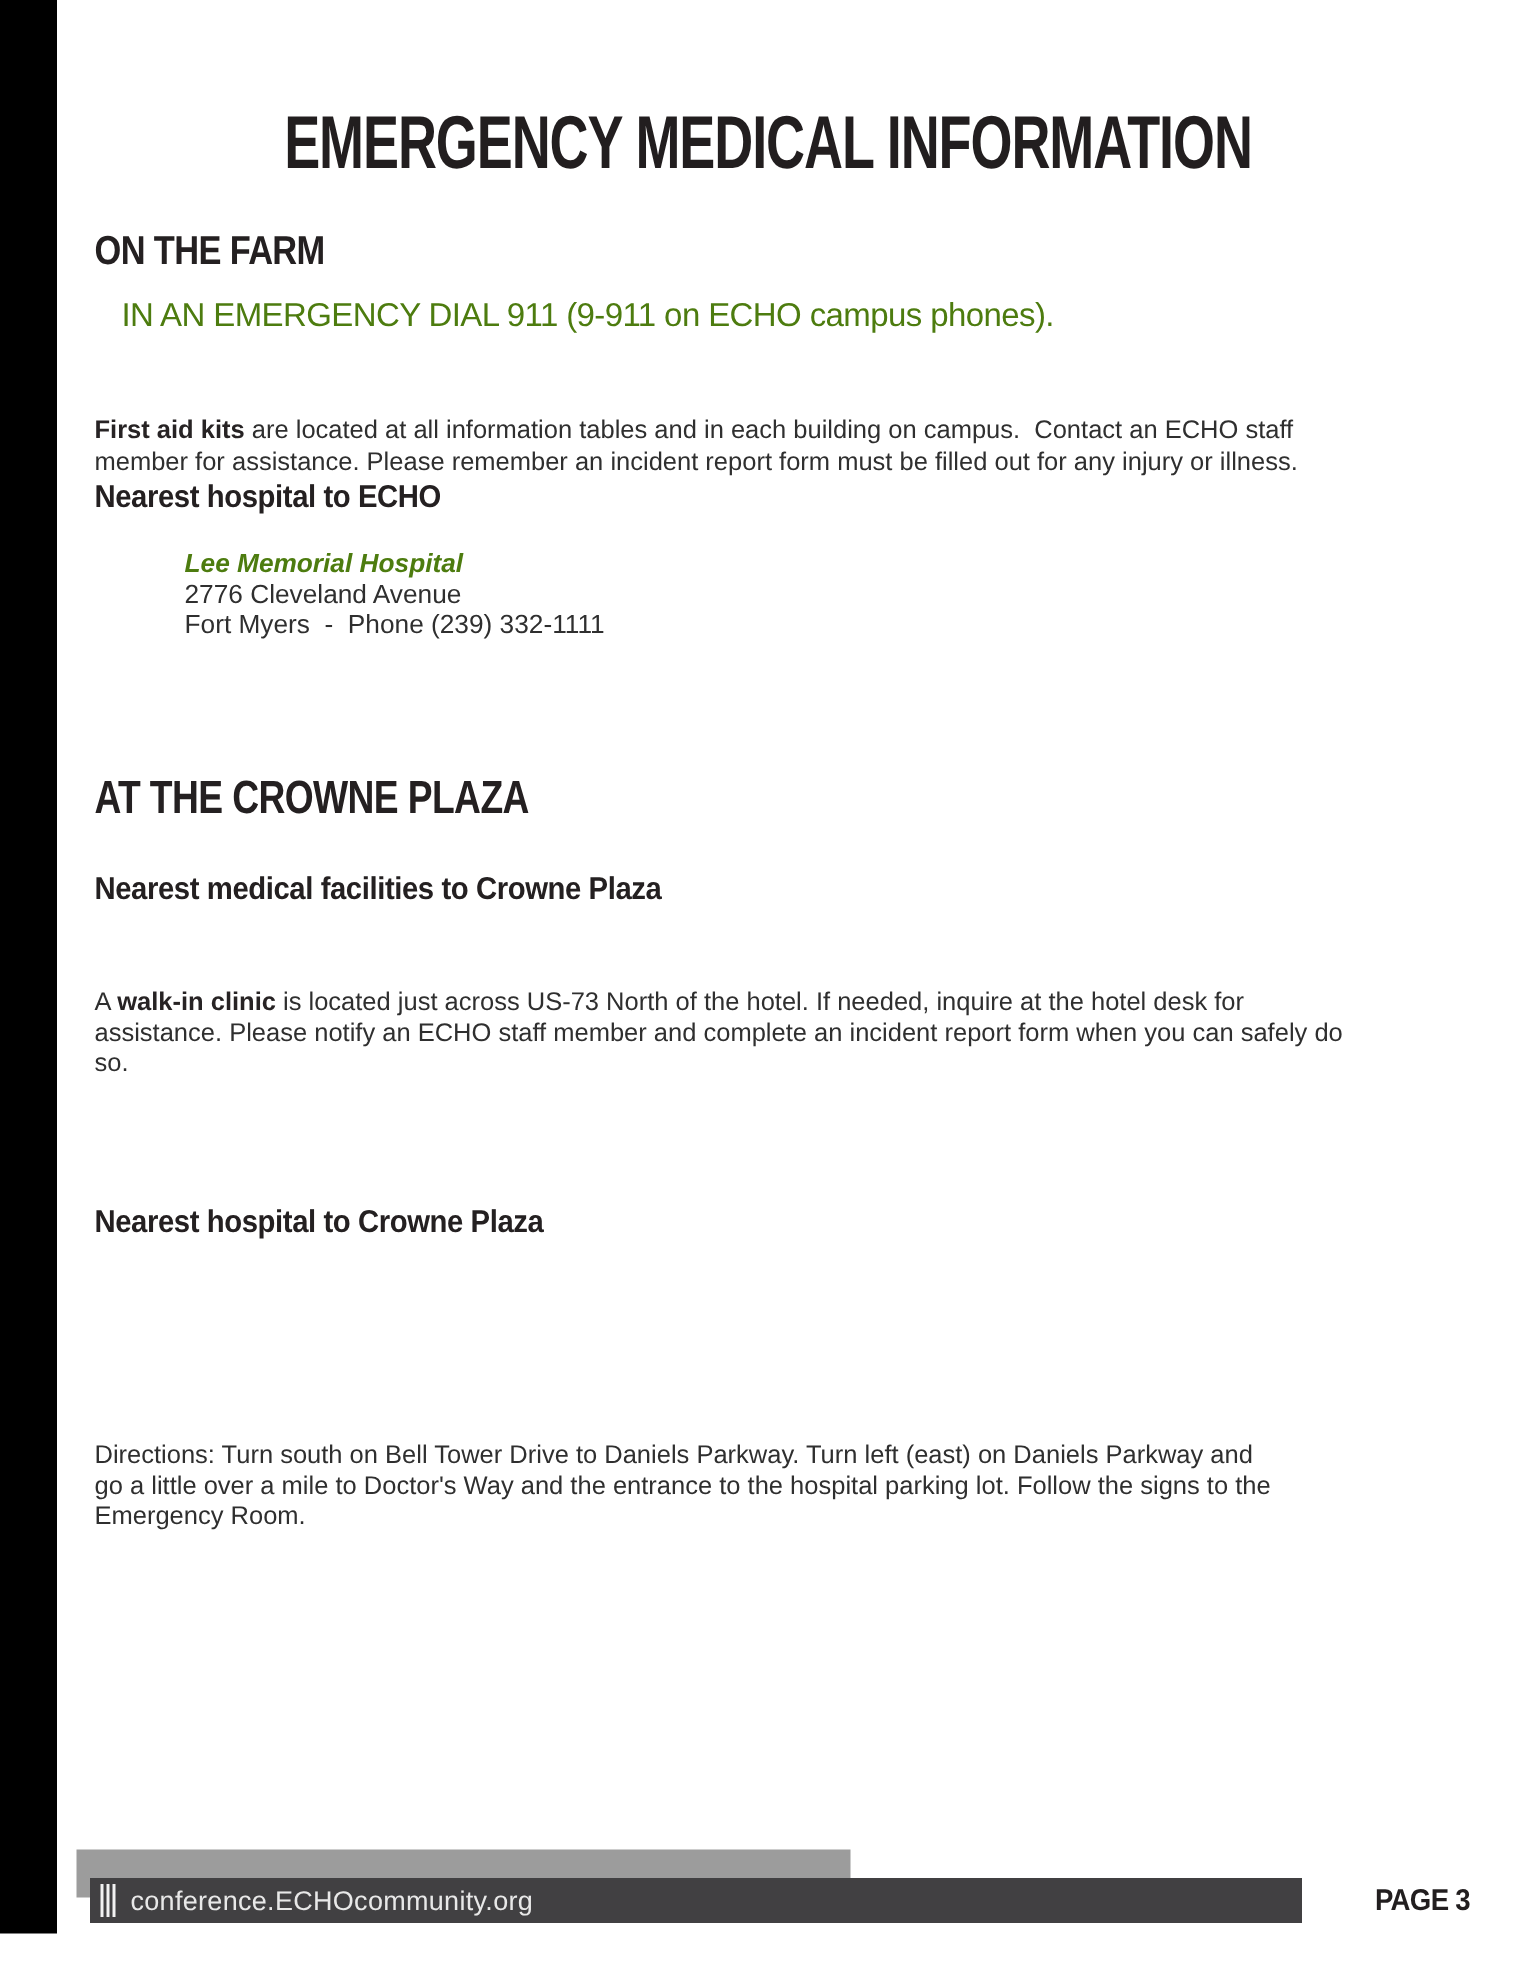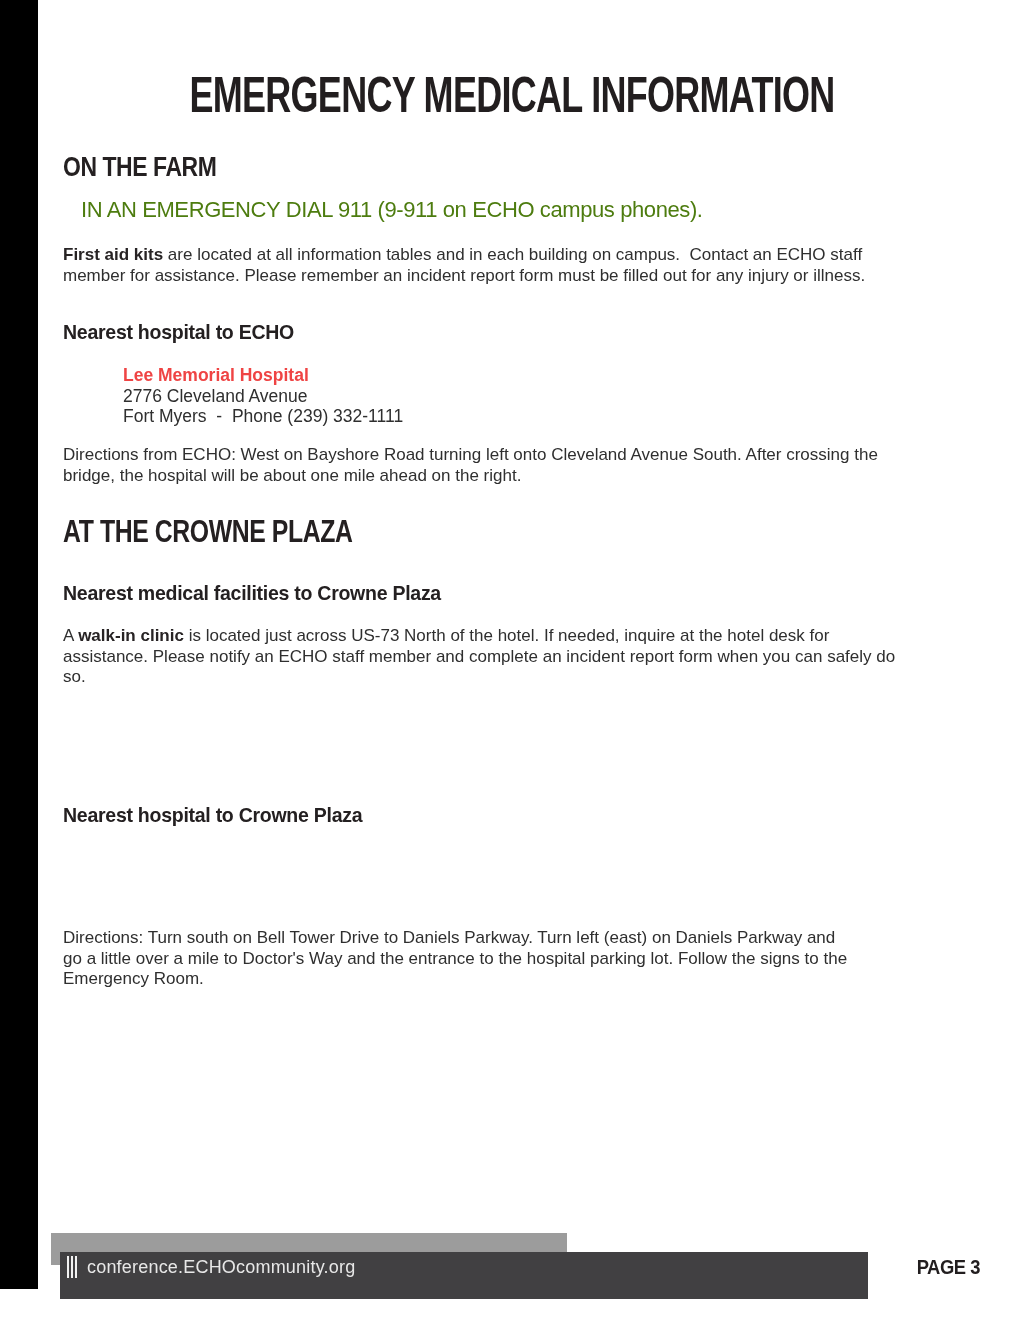--- a/index.html
+++ b/index.html
@@ -37,40 +37,41 @@
 
   .emergency-line{
     position:absolute;left:81px;top:197px;
     font-size:22px;color:#4d7c0f;letter-spacing:-0.4px;
     white-space:pre;
   }
   .para{
     position:absolute;left:63px;width:910px;
     font-size:17px;line-height:20.5px;color:#2f2f2f;
     white-space:pre-wrap;
+    margin-top:32px;
   }
   .para .line{white-space:pre-wrap;}
   .p-firstaid{top:245px;}
   .p-dir1{top:445px;}
   .p-walkin{top:626px;}
   .p-dir2{top:928px;}
   .addr{
     position:absolute;left:123px;
     font-size:17.5px;line-height:20.5px;color:#2f2f2f;
     white-space:pre-wrap;
   }
-  .addr .name{font-weight:bold;color:#ef4444;}
+  .addr .name{font-weight:bold;color:#4d7c0f;font-style:italic;}
   .a1{top:365px;}
   .a2{top:706px;}
   .a3{top:846px;}
   .bold-lead{font-weight:bold;color:#272324;}
 
   
   .footer-light-bar{position:absolute;left:51px;top:1233px;width:516px;height:32px;background:#9c9c9c;}
-  .footer-dark-bar{position:absolute;left:60px;top:1252px;width:808px;height:47px;background:#414042;}
+  .footer-dark-bar{position:absolute;left:60px;top:1252px;width:808px;height:30px;background:#414042;}
   .footer-mark{position:absolute;left:7px;top:4px;height:22px;display:flex;gap:2px;}
   .footer-mark span{display:block;width:2px;height:22px;background:#f2f2f2;}
   .footer-url{
     position:absolute;left:27px;top:0;height:30px;line-height:30px;
     font-size:18px;color:#e8e8e8;font-weight:normal;letter-spacing:0.2px;
     white-space:nowrap;
   }
   .footer-page{
     position:absolute;left:880px;top:1252px;width:100px;height:30px;line-height:30px;
     text-align:right;
@@ -94,22 +95,20 @@
 
   <div class="para p-firstaid"><span class="line"><span class="bold-lead">First aid kits</span><span> are located at all information tables and in each building on campus.  Contact an ECHO staff</span></span>
 <span class="line">member for assistance. Please remember an incident report form must be filled out for any injury or illness.</span></div>
 
   <div class="h-section h-sub h-sub1">Nearest hospital to ECHO</div>
 
   <div class="addr a1"><span class="name">Lee Memorial Hospital</span>
 <span>2776 Cleveland Avenue</span>
 <span>Fort Myers  -  Phone (239) 332-1111</span></div>
 
-  <div class="para p-dir1"><span class="line">Directions from ECHO: West on Bayshore Road turning left onto Cleveland Avenue South. After crossing the</span>
-<span class="line">bridge, the hospital will be about one mile ahead on the right.</span></div>
 
   <div class="h-section h-crowne">AT THE CROWNE PLAZA</div>
 
   <div class="h-section h-sub h-sub2">Nearest medical facilities to Crowne Plaza</div>
 
   <div class="para p-walkin"><span class="line"><span>A </span><span class="bold-lead">walk-in clinic</span><span> is located just across US-73 North of the hotel. If needed, inquire at the hotel desk for</span></span>
 <span class="line">assistance. Please notify an ECHO staff member and complete an incident report form when you can safely do</span>
 <span class="line">so.</span></div>
 
 

